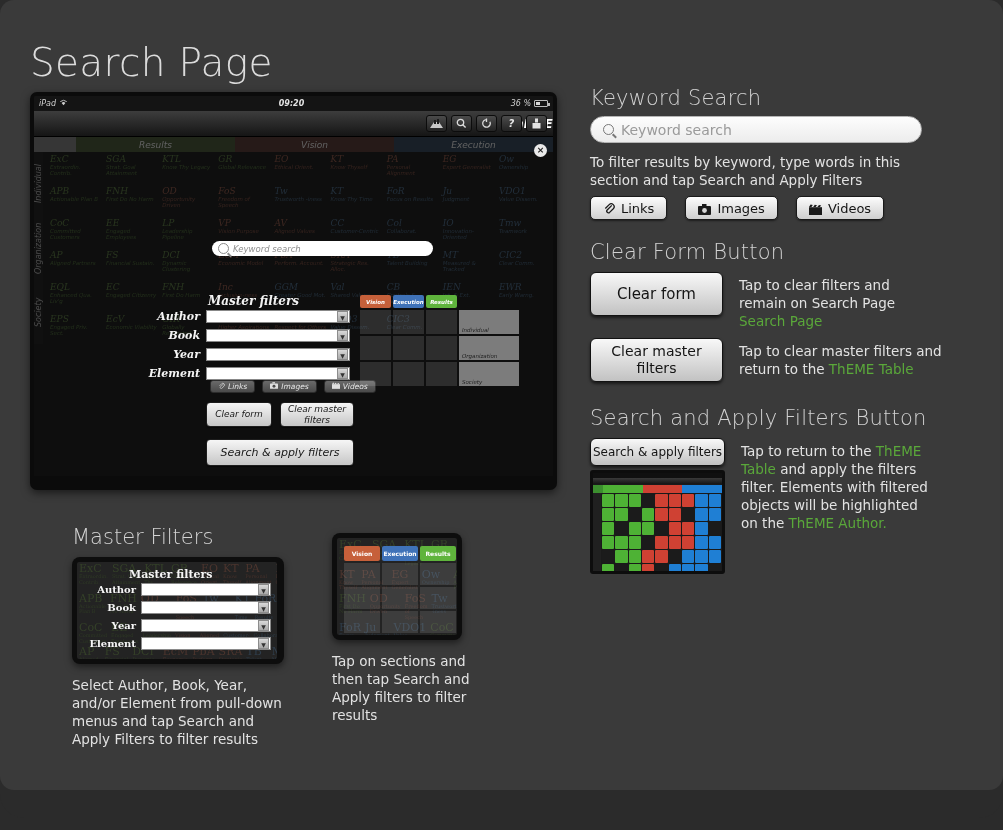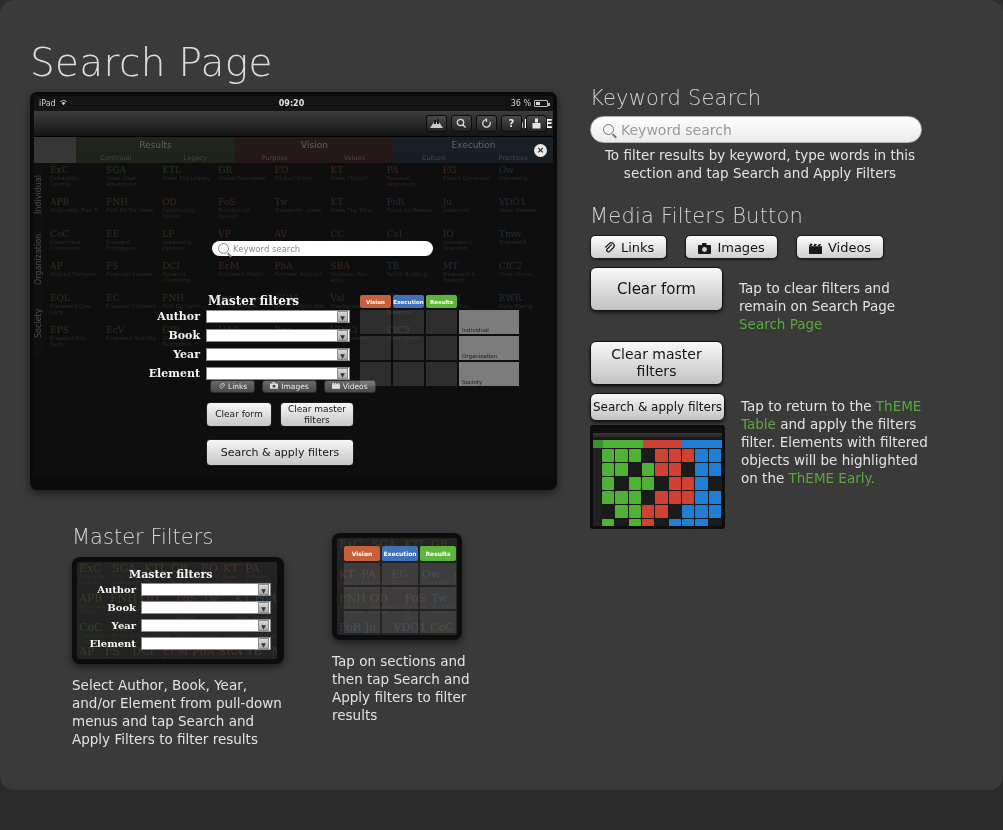--- a/index.html
+++ b/index.html
@@ -52,20 +52,21 @@
     border-radius: 7px;
     padding: 4px 4px 14px 4px;
     box-shadow: 0 3px 8px rgba(0,0,0,0.55);
   }
   #ipad-screen {
     position: relative;
     width: 519px; height: 380px;
     background: #1c1c1c;
     overflow: hidden;
     border-radius: 2px;
+    font-style: italic;
   }
   .status-bar {
     position: relative;
     height: 15px; background: #141414;
     display: flex; align-items: center;
     color: #cfcfcf; font-size: 8px;
     padding: 0 5px;
   }
   .status-left { display: flex; align-items: center; gap: 3px; }
   .status-center {
@@ -397,29 +398,20 @@
           </span>
         </div>
 
         <div class="theme-table">
           <div class="tt-headrow">
             <div class="tt-logo"></div>
             <div class="tt-h g">Results</div>
             <div class="tt-h r">Vision</div>
             <div class="tt-h b">Execution</div>
           </div>
-          <div class="tt-subrow">
-            <div class="tt-logo"></div>
-            <div class="tt-sub g">Continual</div>
-            <div class="tt-sub g">Legacy</div>
-            <div class="tt-sub r">Purpose</div>
-            <div class="tt-sub r">Values</div>
-            <div class="tt-sub b">Culture</div>
-            <div class="tt-sub b">Practices</div>
-          </div>
           <div class="tt-body">
             <div class="tt-rowlabels">
               <div class="tt-rl" style="height:64px">Individual</div>
               <div class="tt-rl" style="height:64px">Organization</div>
               <div class="tt-rl" style="height:64px">Society</div>
             </div>
             <div class="tt-grid" id="tt-grid">
                 <div class="tt-cell c-g">
                   <div class="tt-code">ExC</div>
                   <div class="tt-desc">Extraordin. Contrib.</div>
@@ -1014,23 +1006,22 @@
       <div class="body-txt" style="width:140px;margin-top:12px;">Tap on sections and then tap Search and Apply filters to filter results</div>
     </div>
 
     <div id="right">
 
       <div class="sec-head">Keyword Search</div>
       <div class="kw-field">
         <span class="mag dark"></span>
         <span>Keyword search</span>
       </div>
-      <div class="body-txt" style="margin-top:3px;width:340px;text-align:center;">To filter results by keyword, type words in this section and tap Search and Apply Filters</div>
-
-      <div class="sec-head" style="margin-top:22px;">Media Filters Button</div>
+      <div class="body-txt" style="margin-top:10px;width:340px;">To filter results by keyword, type words in this section and tap Search and Apply Filters</div>
+
       <div class="media-row">
         <div class="media-btn">
           <span class="icn icn-clip">
             <svg width="12" height="12" viewBox="0 0 12 12">
                 <path d="M8.8 3.4 L4.2 8 a1.7 1.7 0 0 0 2.4 2.4 L10.3 6.7 a2.9 2.9 0 0 0 -4.1 -4.1 L2.3 6.5" stroke="#1a1a1a" stroke-width="1.3" fill="none"></path>
               </svg>
           </span>
           <span>Links</span>
         </div>
         <div class="media-btn">
@@ -1047,29 +1038,32 @@
           <span class="icn icn-film">
             <svg width="13" height="11" viewBox="0 0 13 11">
                 <rect x="0" y="3.2" width="13" height="7.8" fill="#1a1a1a"></rect>
                 <path d="M0 3 L1.6 0.4 L3.8 1 L2.4 3Z M4.2 3 L5.8 0.7 L8 1.3 L6.6 3Z M8.4 3 L10 1 L12.2 1.6 L10.9 3Z" fill="#1a1a1a"></path>
               </svg>
           </span>
           <span>Videos</span>
         </div>
       </div>
 
+      <div class="sec-head" style="margin-top:20px;">Clear Form Button</div>
       <div class="row-block">
         <div class="big-btn" style="width:133px;height:44px;font-size:15px;">Clear form</div>
-        <div class="body-txt" style="width:200px;padding-top:4px;margin-top:8px;"><span>Tap to clear filters and remain on Search Page </span><span class="lnk">Search Page</span></div>
+        <div class="body-txt" style="width:200px;padding-top:4px;"><span>Tap to clear filters and remain on Search Page </span><span class="lnk">Search Page</span></div>
       </div>
 
       <div class="row-block">
         <div class="big-btn" style="width:133px;height:44px;font-size:14px;line-height:17px;">Clear master filters</div>
+        <div class="body-txt" style="width:210px;padding-top:4px;"><span>Tap to clear master filters and return to the </span><span class="lnk">ThEME Table</span></div>
       </div>
 
+      <div class="sec-head" style="margin-top:24px;">Search and Apply Filters Button</div>
       <div class="row-block">
         <div>
           <div class="big-btn" style="width:135px;height:28px;font-size:12px;">Search &amp; apply filters</div>
           <div class="thumb-frame">
             <div class="thumb">
               <div class="th-top"></div>
               <div class="th-nav"></div>
               <div class="th-head">
                 <div class="th-logo"></div>
                 <div class="th-h g"></div>
@@ -1131,18 +1125,18 @@
                     <div class="th-c e"></div>
                     <div class="th-c b"></div>
                     <div class="th-c b"></div>
                     <div class="th-c b"></div>
                     <div class="th-c e"></div>
                   </div>
               </div>
             </div>
           </div>
         </div>
-        <div class="body-txt" style="width:196px;padding-top:4px;"><span>Tap to return to the </span><span class="lnk">ThEME Table</span><span> and apply the filters filter. Elements with filtered objects will be highlighted on the </span><span class="lnk">ThEME Early.</span></div>
+        <div class="body-txt" style="width:196px;padding-top:4px;"><span>Tap to return to the </span><span class="lnk">ThEME Table</span><span> and apply the filters filter. Elements with filtered objects will be highlighted on the </span><span class="lnk">ThEME Author.</span></div>
       </div>
 
     </div>
   </div>
 </div>
 
 </body></html>

